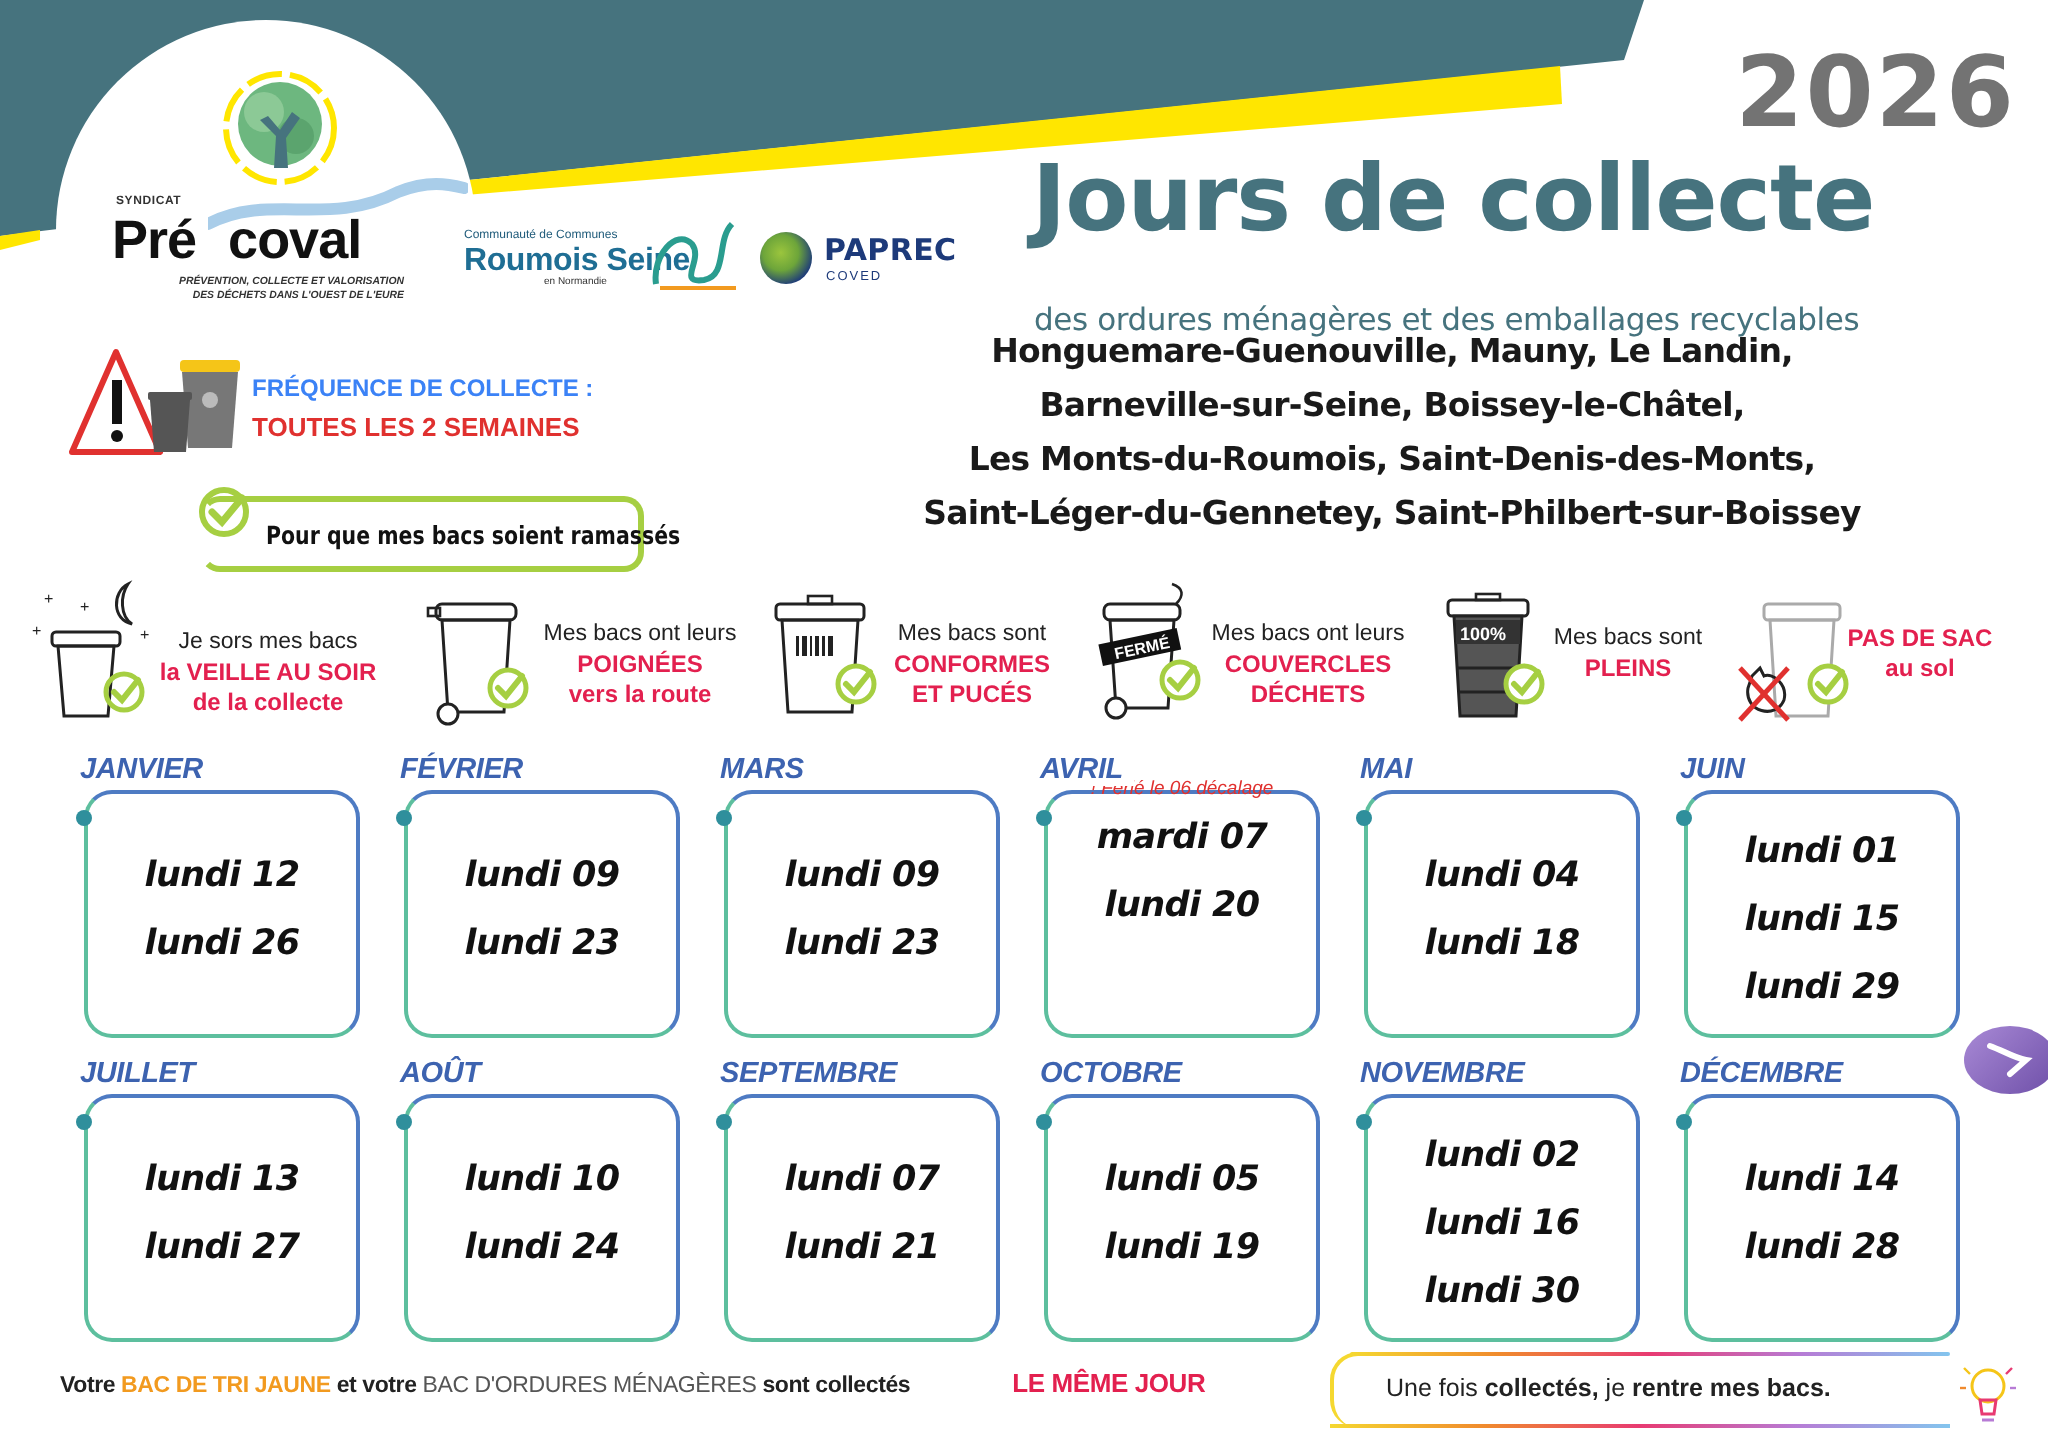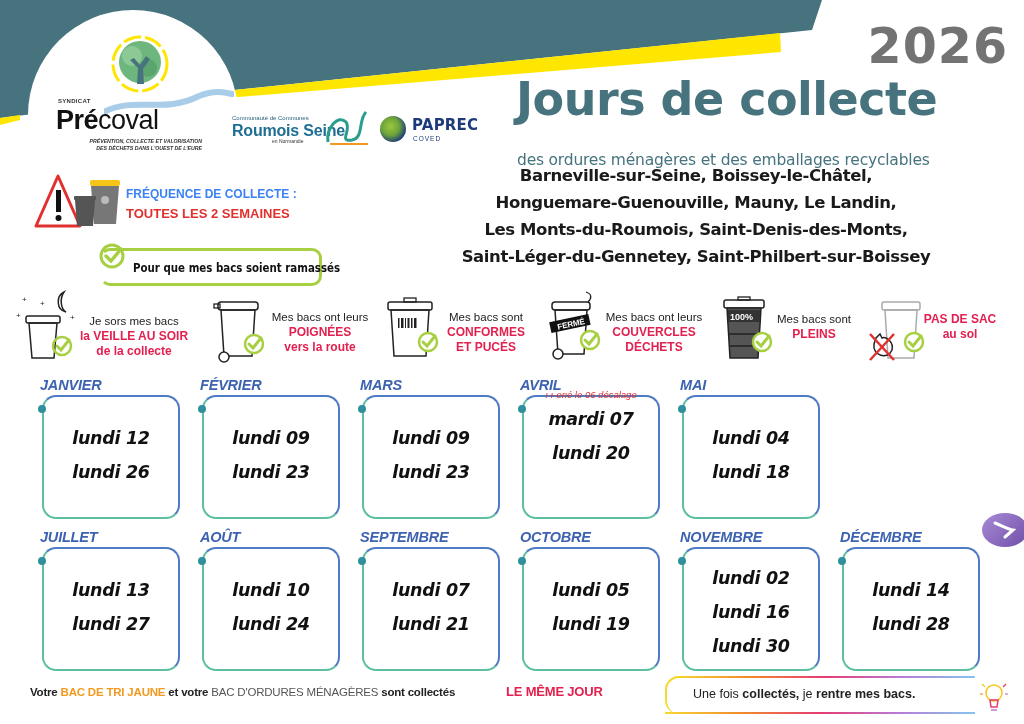--- a/index.html
+++ b/index.html
@@ -6,21 +6,21 @@
   html, body { width: 1024px; height: 724px; overflow: hidden; background: #ffffff; }
   body { position: relative; font-family: "Liberation Sans", "DejaVu Sans", sans-serif; color: #1a1a1a; }
 
   .band { position: absolute; left: 0; top: 0; width: 1024px; height: 160px; }
   .logo-circle { position: absolute; left: 28px; top: 10px; width: 210px; height: 210px; border-radius: 50%; background: #fff; }
 
   .precoval { position: absolute; left: 44px; top: 30px; width: 190px; height: 130px; }
   .precoval .tree { position: absolute; left: 66px; top: 4px; width: 60px; height: 60px; }
   .precoval .syndicat { position: absolute; left: 14px; top: 68px; font-size: 6px; font-weight: bold; color: #333; letter-spacing: .3px; }
   .precoval .name { position: absolute; left: 12px; top: 75px; font-size: 27px; font-weight: bold; color: #111; letter-spacing: -.5px; }
-  .precoval .name .rest { font-weight: normal; }
+  .precoval .name .rest { font-weight: bold; margin-left: 16px; }
   .precoval .tag { position: absolute; left: 44px; top: 108px; font-size: 5.2px; font-style: italic; font-weight: bold; color: #333; line-height: 7px; text-align: right; width: 114px; }
 
   .roumois { position: absolute; left: 232px; top: 108px; width: 140px; height: 44px; }
   .roumois .small { position: absolute; left: 0; top: 7px; font-size: 6px; color: #1f5b7a; }
   .roumois .big { position: absolute; left: 0; top: 14px; font-size: 16px; color: #1f6e94; font-weight: bold; letter-spacing: -.2px; }
   .roumois .norm { position: absolute; left: 40px; top: 30px; font-size: 5px; color: #333; }
 
   .paprec { position: absolute; left: 380px; top: 116px; width: 110px; height: 30px; }
   .paprec .ball { position: absolute; left: 0; top: 0; width: 26px; height: 26px; border-radius: 50%; background: radial-gradient(circle at 40% 40%, #9bc53d 0, #6da53a 40%, #1d3a7a 75%); }
   .paprec .title { position: absolute; left: 32px; top: 2px; font-size: 15px; font-weight: bold; color: #1d3a7a; letter-spacing: .2px; }
@@ -138,22 +138,22 @@
 
 <div class="ramasse">
   <svg class="chk" viewBox="0 0 26 26">
     <circle cx="13" cy="13" r="11" fill="none" stroke="#a6cf42" stroke-width="3"></circle>
     <path d="M7 13 L12 18 L22 6" stroke="#a6cf42" stroke-width="3.5" fill="none" stroke-linecap="round"></path>
   </svg>
   <div class="txt">Pour que mes bacs soient ramassés</div>
 </div>
 
 <div class="communes">
+  <div>Honguemare-Guenouville, Mauny, Le Landin,</div>
   <div>Barneville-sur-Seine, Boissey-le-Châtel,</div>
-  <div>Honguemare-Guenouville, Mauny, Le Landin,</div>
   <div>Les Monts-du-Roumois, Saint-Denis-des-Monts,</div>
   <div>Saint-Léger-du-Gennetey, Saint-Philbert-sur-Boissey</div>
 </div>
 
 <div class="rules">
 
   <div class="rule" style="left:14px;width:180px">
     <svg style="left:0;top:0" width="70" height="76" viewBox="0 0 70 76">
       <path d="M50 4 C42 8, 42 22, 52 24 C46 20, 46 10, 50 4 Z" fill="none" stroke="#222" stroke-width="1.5"></path>
       <text x="8" y="14" font-size="8" fill="#222">+</text>
@@ -306,20 +306,30 @@
   </div>
   <div class="month" style="left:640px;top:0">
     <div class="mname">MAI</div>
     <div class="box"></div>
       <div class="dot"></div>
     <div class="dates">
       <div class="d">lundi 04</div>
       <div class="d">lundi 18</div>
     </div>
   </div>
+  <div class="month" style="left:800px;top:0">
+    <div class="mname">JUIN</div>
+    <div class="box"></div>
+      <div class="dot"></div>
+    <div class="dates three">
+      <div class="d">lundi 01</div>
+      <div class="d">lundi 15</div>
+      <div class="d">lundi 29</div>
+    </div>
+  </div>
 
   <div class="month" style="left:0;top:152px">
     <div class="mname">JUILLET</div>
     <div class="box"></div>
       <div class="dot"></div>
     <div class="dates">
       <div class="d">lundi 13</div>
       <div class="d">lundi 27</div>
     </div>
   </div>

